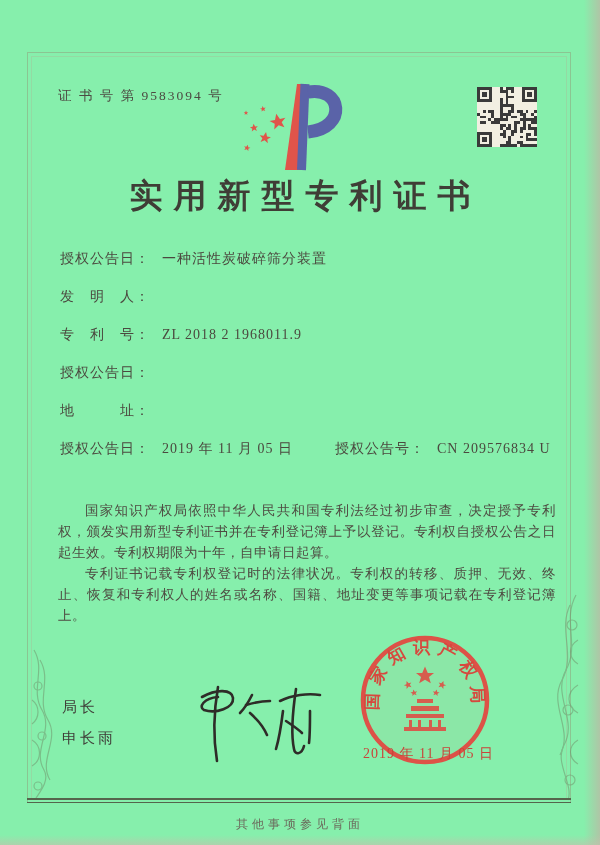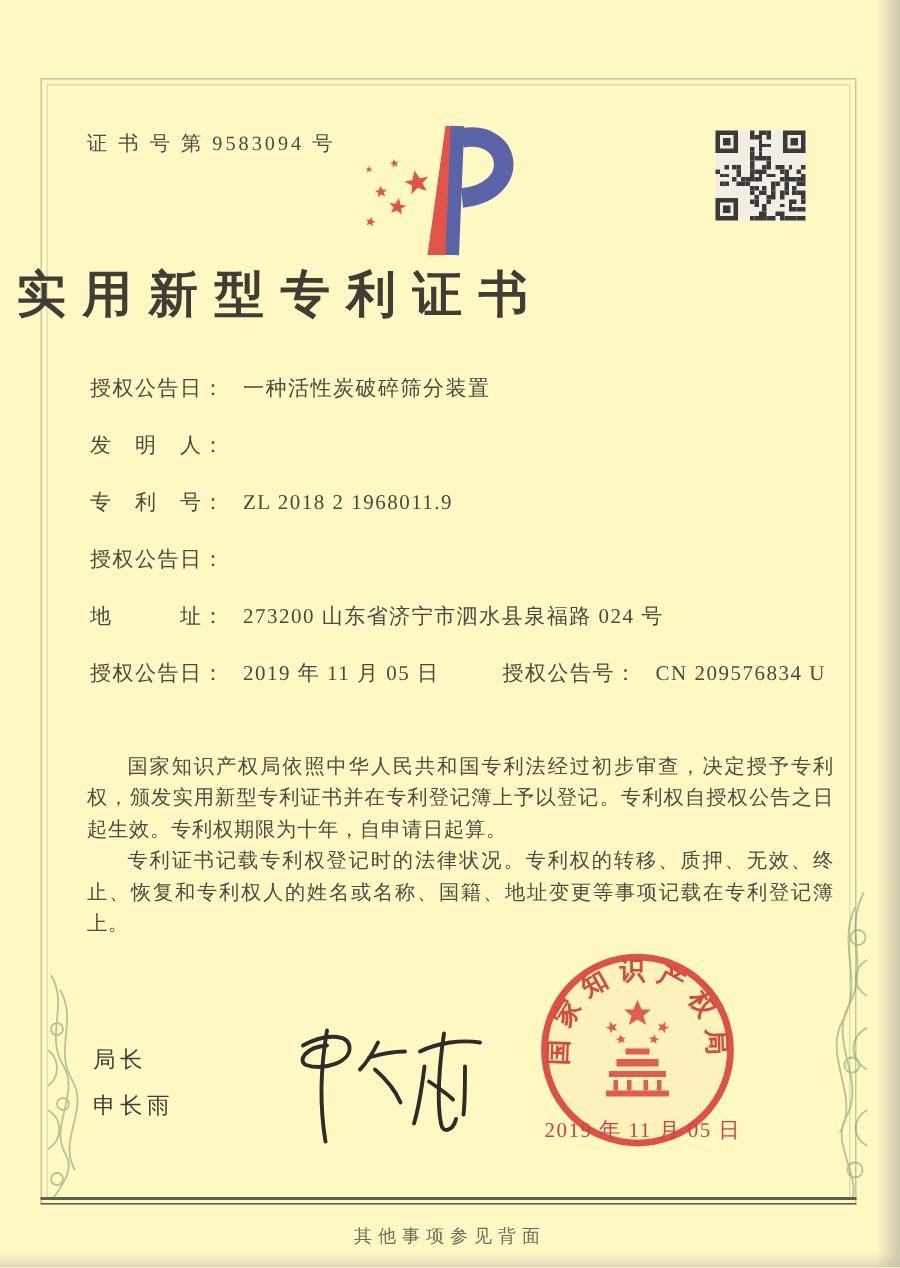--- a/index.html
+++ b/index.html
@@ -1,18 +1,18 @@
 <!DOCTYPE html>
 <html><head>
 <meta charset="utf-8">
 <style>
   * { margin:0; padding:0; box-sizing:border-box; }
   html,body { width:600px; }
   body { font-family:"Liberation Serif","DejaVu Serif",serif; background:#e8e4d6; }
-  .page { position:relative; width:600px; height:845px; background:#fef9c3; overflow:hidden; }
+  .page { position:relative; width:600px; height:845px; background:#86efac; overflow:hidden; }
 
   
   .scan-right { position:absolute; top:0; right:0; width:16px; height:100%;
     background:linear-gradient(to left,#bdb7a4,rgba(189,183,164,0)); opacity:.75; z-index:9; }
   .scan-bottom { position:absolute; left:0; bottom:0; width:100%; height:10px;
     background:linear-gradient(to top,#c6c0ad,rgba(198,192,173,0)); opacity:.6; z-index:9; }
 
   
   .frame { position:absolute; left:27px; top:52px; right:29px; bottom:42px;
     border:1px solid rgba(143,162,126,.55); }
@@ -25,21 +25,21 @@
 
   .cert-no { position:absolute; left:58px; top:87px; font-size:13.5px; color:#4c4a42; letter-spacing:2px; }
 
   .logo { position:absolute; left:238px; top:78px; width:122px; height:96px; }
   .qr { position:absolute; left:477px; top:87px; width:60px; height:60px; background:#f2efe2; }
   .qr .finder { position:absolute; width:15px; height:15px; border:3px solid #3a3a3a; }
   .qr .finder::after { content:''; position:absolute; inset:2px; background:#3a3a3a; }
   .qr .f-tl { left:0; top:0; } .qr .f-tr { right:0; top:0; } .qr .f-bl { left:0; bottom:0; }
   .qr i { position:absolute; background:#3a3a3a; display:block; }
 
-  .title { position:absolute; top:174px; left:0; width:100%; 
+  .title { position:absolute; top:174px; left:0; width:100%; text-align:center;
     font-size:33px; font-weight:600; color:#3f3d36; letter-spacing:11px; text-indent:11px; }
 
   .fields { position:absolute; left:60px; top:250px; right:46px; }
   .field-row { display:flex; align-items:baseline; height:38px; font-size:14px; color:#4b493f; }
   .flabel { display:inline-block; min-width:102px; letter-spacing:1px; white-space:pre; }
   .fvalue { letter-spacing:1px; }
   .pair2 { margin-left:42px; }
 
   .paragraphs { position:absolute; left:58px; right:44px; top:500px; font-size:13.5px;
     line-height:21px; color:#4e4c42; text-align:justify; }
@@ -254,21 +254,20 @@
     </div>
     <div class="field-row">
       <span class="flabel">专　利　号：</span>
       <span class="fvalue">ZL 2018 2 1968011.9</span>
     </div>
     <div class="field-row">
       <span class="flabel">授权公告日：</span>
     </div>
     <div class="field-row">
       <span class="flabel">地　　　址：</span>
-      <span class="fvalue">273200 山东省济宁市泗水县泉福路 024 号</span>
     </div>
     <div class="field-row">
       <span class="flabel">授权公告日：</span>
       <span class="fvalue">2019 年 11 月 05 日</span>
       <span class="flabel pair2">授权公告号：</span>
       <span class="fvalue">CN 209576834 U</span>
     </div>
   </div>
 
   <div class="paragraphs">

